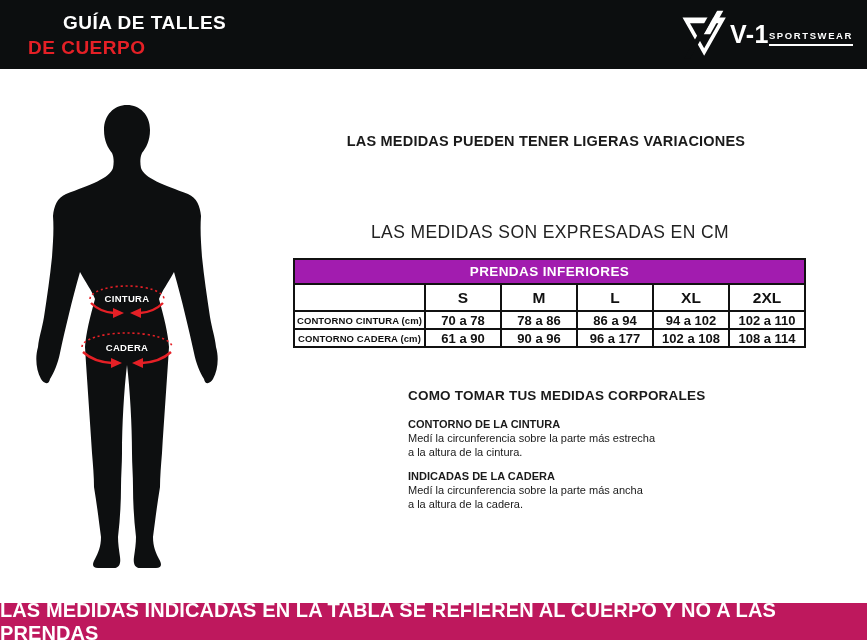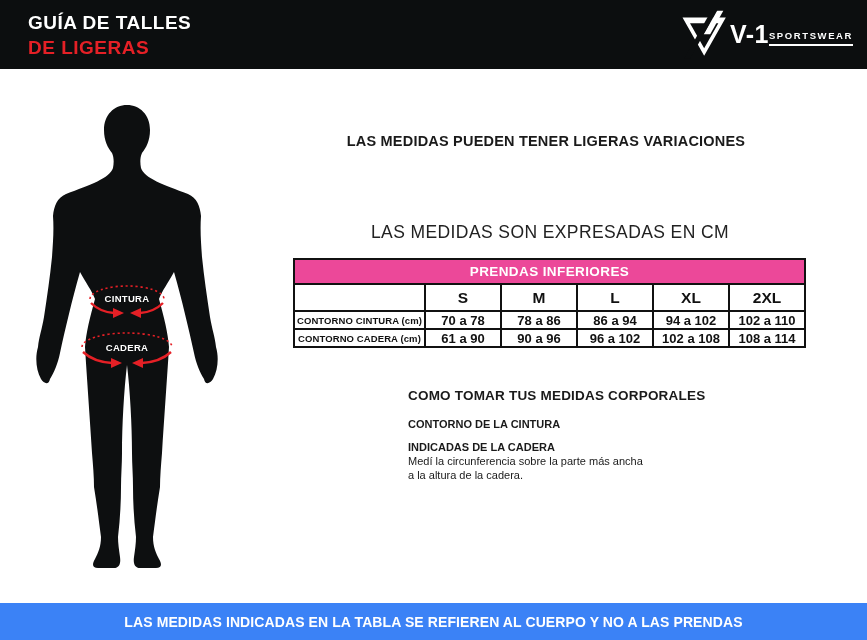--- a/index.html
+++ b/index.html
@@ -13,21 +13,21 @@
   }
   
   .top-bar{
     position:absolute;left:0;top:0;width:867px;height:69px;
     background:#0c0e0f;
     display:flex;align-items:center;justify-content:space-between;
     box-sizing:border-box;
     padding:0 14px 0 28px;
   }
   .title-block{line-height:25px;font-size:19px;font-weight:bold;letter-spacing:.5px;}
-  .title-line1{color:#ffffff;}
+  .title-line1{color:#ffffff;margin-left:35px;}
   .title-line2{color:#e52026;}
   .brand{display:flex;align-items:center;gap:0;}
   .brand-mark{display:block;}
   .brand-name{color:#fff;font-size:25px;font-weight:bold;letter-spacing:.5px;}
   .brand-sub{
     color:#fff;font-size:9.5px;font-weight:bold;letter-spacing:1.6px;
     border-bottom:2.5px solid #ffffff;padding-bottom:3px;margin-top:7px;
   }
   
   .figure-wrap{position:absolute;left:10px;top:85px;width:254px;height:500px;}
@@ -43,51 +43,51 @@
   
   .size-table{
     position:absolute;left:293px;top:258px;
     border-collapse:collapse;table-layout:fixed;
   }
   .size-table td,.size-table th{
     border:2px solid #111;box-sizing:border-box;
     text-align:center;vertical-align:middle;padding:0;
   }
   .size-table .t-head th{
-    background:#ec4899;color:#ffffff;font-size:13.5px;font-weight:bold;
+    background:#a21caf;color:#ffffff;font-size:13.5px;font-weight:bold;
     height:25px;letter-spacing:.4px;border:2px solid #111;
   }
   .size-table .t-sizes td{height:27px;font-size:15.5px;font-weight:bold;}
   .size-table .t-row td{height:18px;font-size:13px;font-weight:bold;}
   .size-table td.lab{font-size:9.5px;font-weight:bold;letter-spacing:.1px;margin-left:7px;}
   .col-label{width:131px;}
   .col-size{width:76px;}
   
   .how-to{position:absolute;left:408px;top:388px;width:340px;}
   .how-to-title{font-size:13.5px;font-weight:bold;letter-spacing:.2px;margin:0 0 15px 0;color:#1a1a1a;}
   .how-sec{margin:0 0 11px 0;}
   .how-sec-h{font-size:11px;font-weight:bold;margin:0 0 2px 0;color:#1a1a1a;}
   .how-sec-p{font-size:11px;line-height:13.5px;margin:0;white-space:pre-line;color:#1a1a1a;}
   
   .footer-bar{
     position:absolute;left:0;top:603px;width:867px;height:37px;
-    background:#3b82f6;color:#ffffff;
+    background:#be185d;color:#ffffff;
     display:flex;align-items:center;justify-content:center;
-    font-size:14px;font-weight:bold;letter-spacing:.1px;
+    font-size:20px;font-weight:bold;letter-spacing:.1px;
   }
 </style>
 </head>
 <body>
 
 <div id="page">
 
   <div class="top-bar">
     <div class="title-block">
       <div class="title-line1">GUÍA DE TALLES</div>
-      <div class="title-line2">DE LIGERAS</div>
+      <div class="title-line2">DE CUERPO</div>
     </div>
     <div class="brand">
       <svg class="brand-mark" width="50" height="50" viewBox="0 -6 56 60">
         <path d="M1,3 L53,3 L27,49 Z M10,10 L44,10 L27,40 Z" fill="#ffffff" fill-rule="evenodd"></path>
         <polygon points="42,-5 50,-5 34.2,23 26.2,23" fill="#ffffff"></polygon>
         <polygon points="36,-6 43,-6 10.2,52 3.2,52" fill="#0c0e0f"></polygon>
       </svg>
       <div class="brand-name">V-1</div>
       <div class="brand-sub">SPORTSWEAR</div>
     </div>
@@ -201,31 +201,33 @@
         <td>70 a 78</td>
         <td>78 a 86</td>
         <td>86 a 94</td>
         <td>94 a 102</td>
         <td>102 a 110</td>
       </tr>
       <tr class="t-row">
         <td class="lab">CONTORNO CADERA (cm)</td>
         <td>61 a 90</td>
         <td>90 a 96</td>
-        <td>96 a 102</td>
+        <td>96 a 177</td>
         <td>102 a 108</td>
         <td>108 a 114</td>
       </tr>
     </tbody>
   </table>
 
   <div class="how-to">
     <div class="how-to-title">COMO TOMAR TUS MEDIDAS CORPORALES</div>
     <div class="how-sec">
       <div class="how-sec-h">CONTORNO DE LA CINTURA</div>
+      <p class="how-sec-p">Medí la circunferencia sobre la parte más estrecha
+a la altura de la cintura.</p>
     </div>
     <div class="how-sec">
       <div class="how-sec-h">INDICADAS DE LA CADERA</div>
       <p class="how-sec-p">Medí la circunferencia sobre la parte más ancha
 a la altura de la cadera.</p>
     </div>
   </div>
 
   <div class="footer-bar">
     <span>LAS MEDIDAS INDICADAS EN LA TABLA SE REFIEREN AL CUERPO Y NO A LAS PRENDAS</span>

